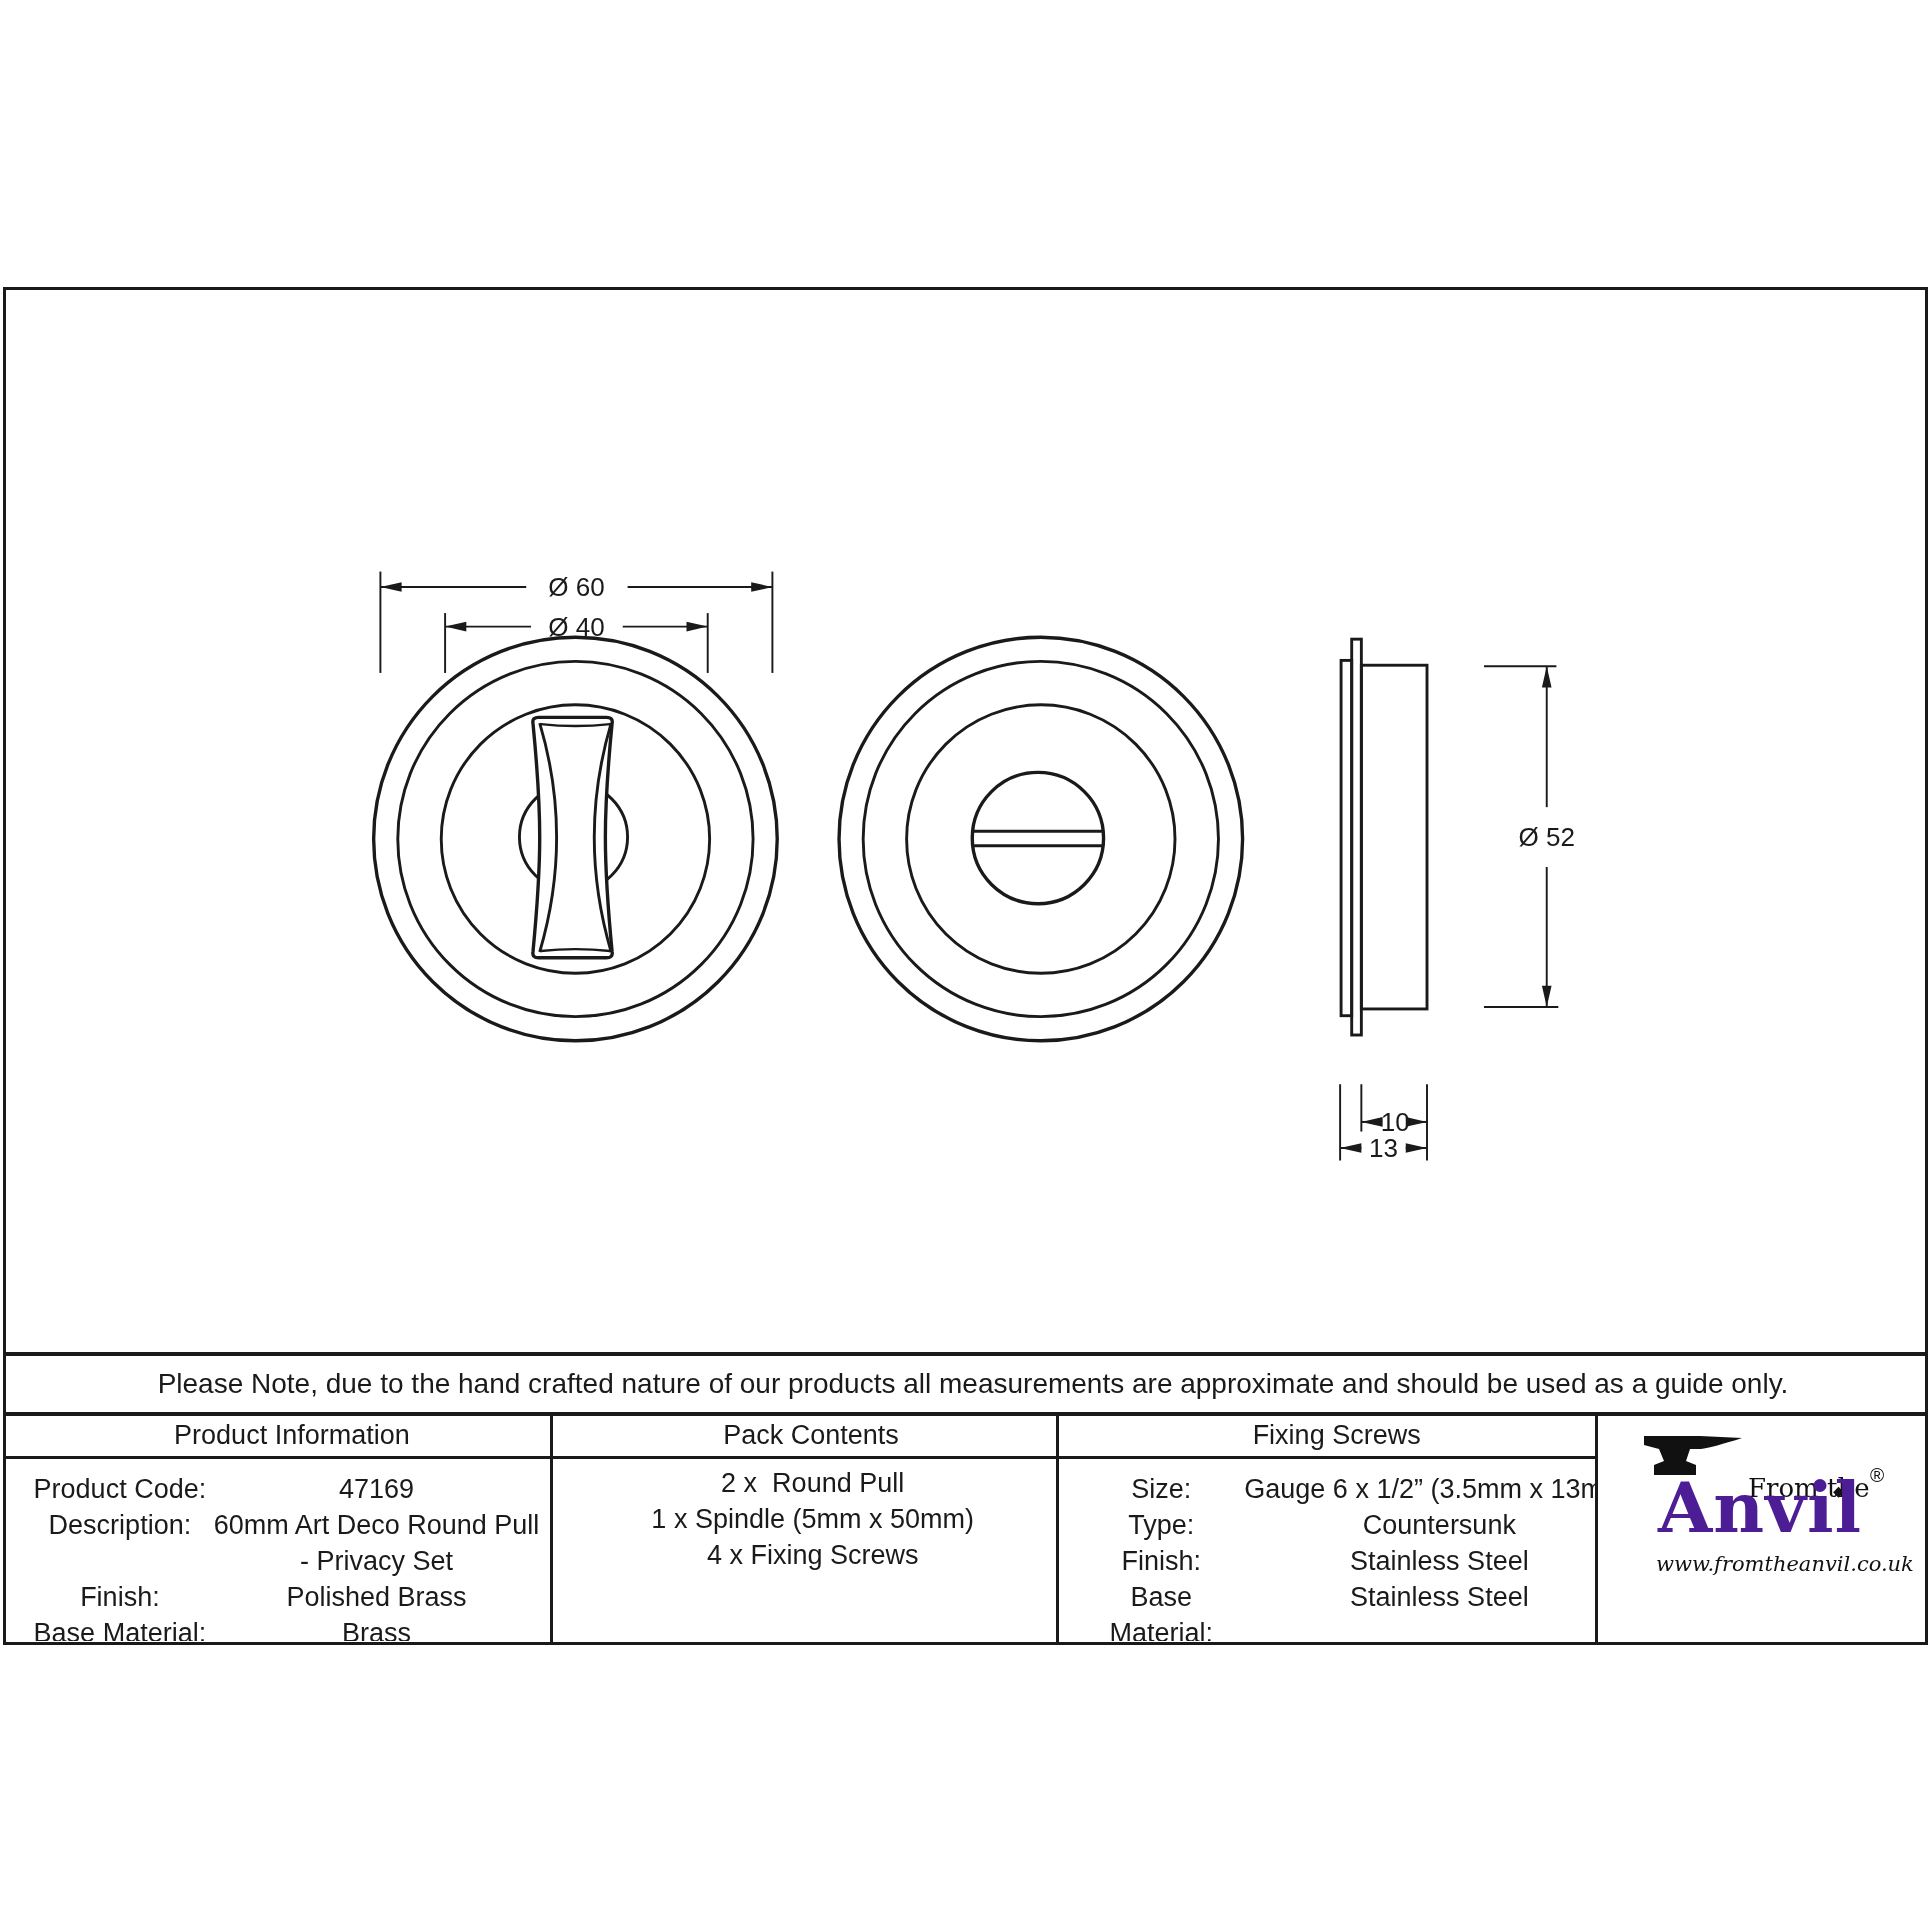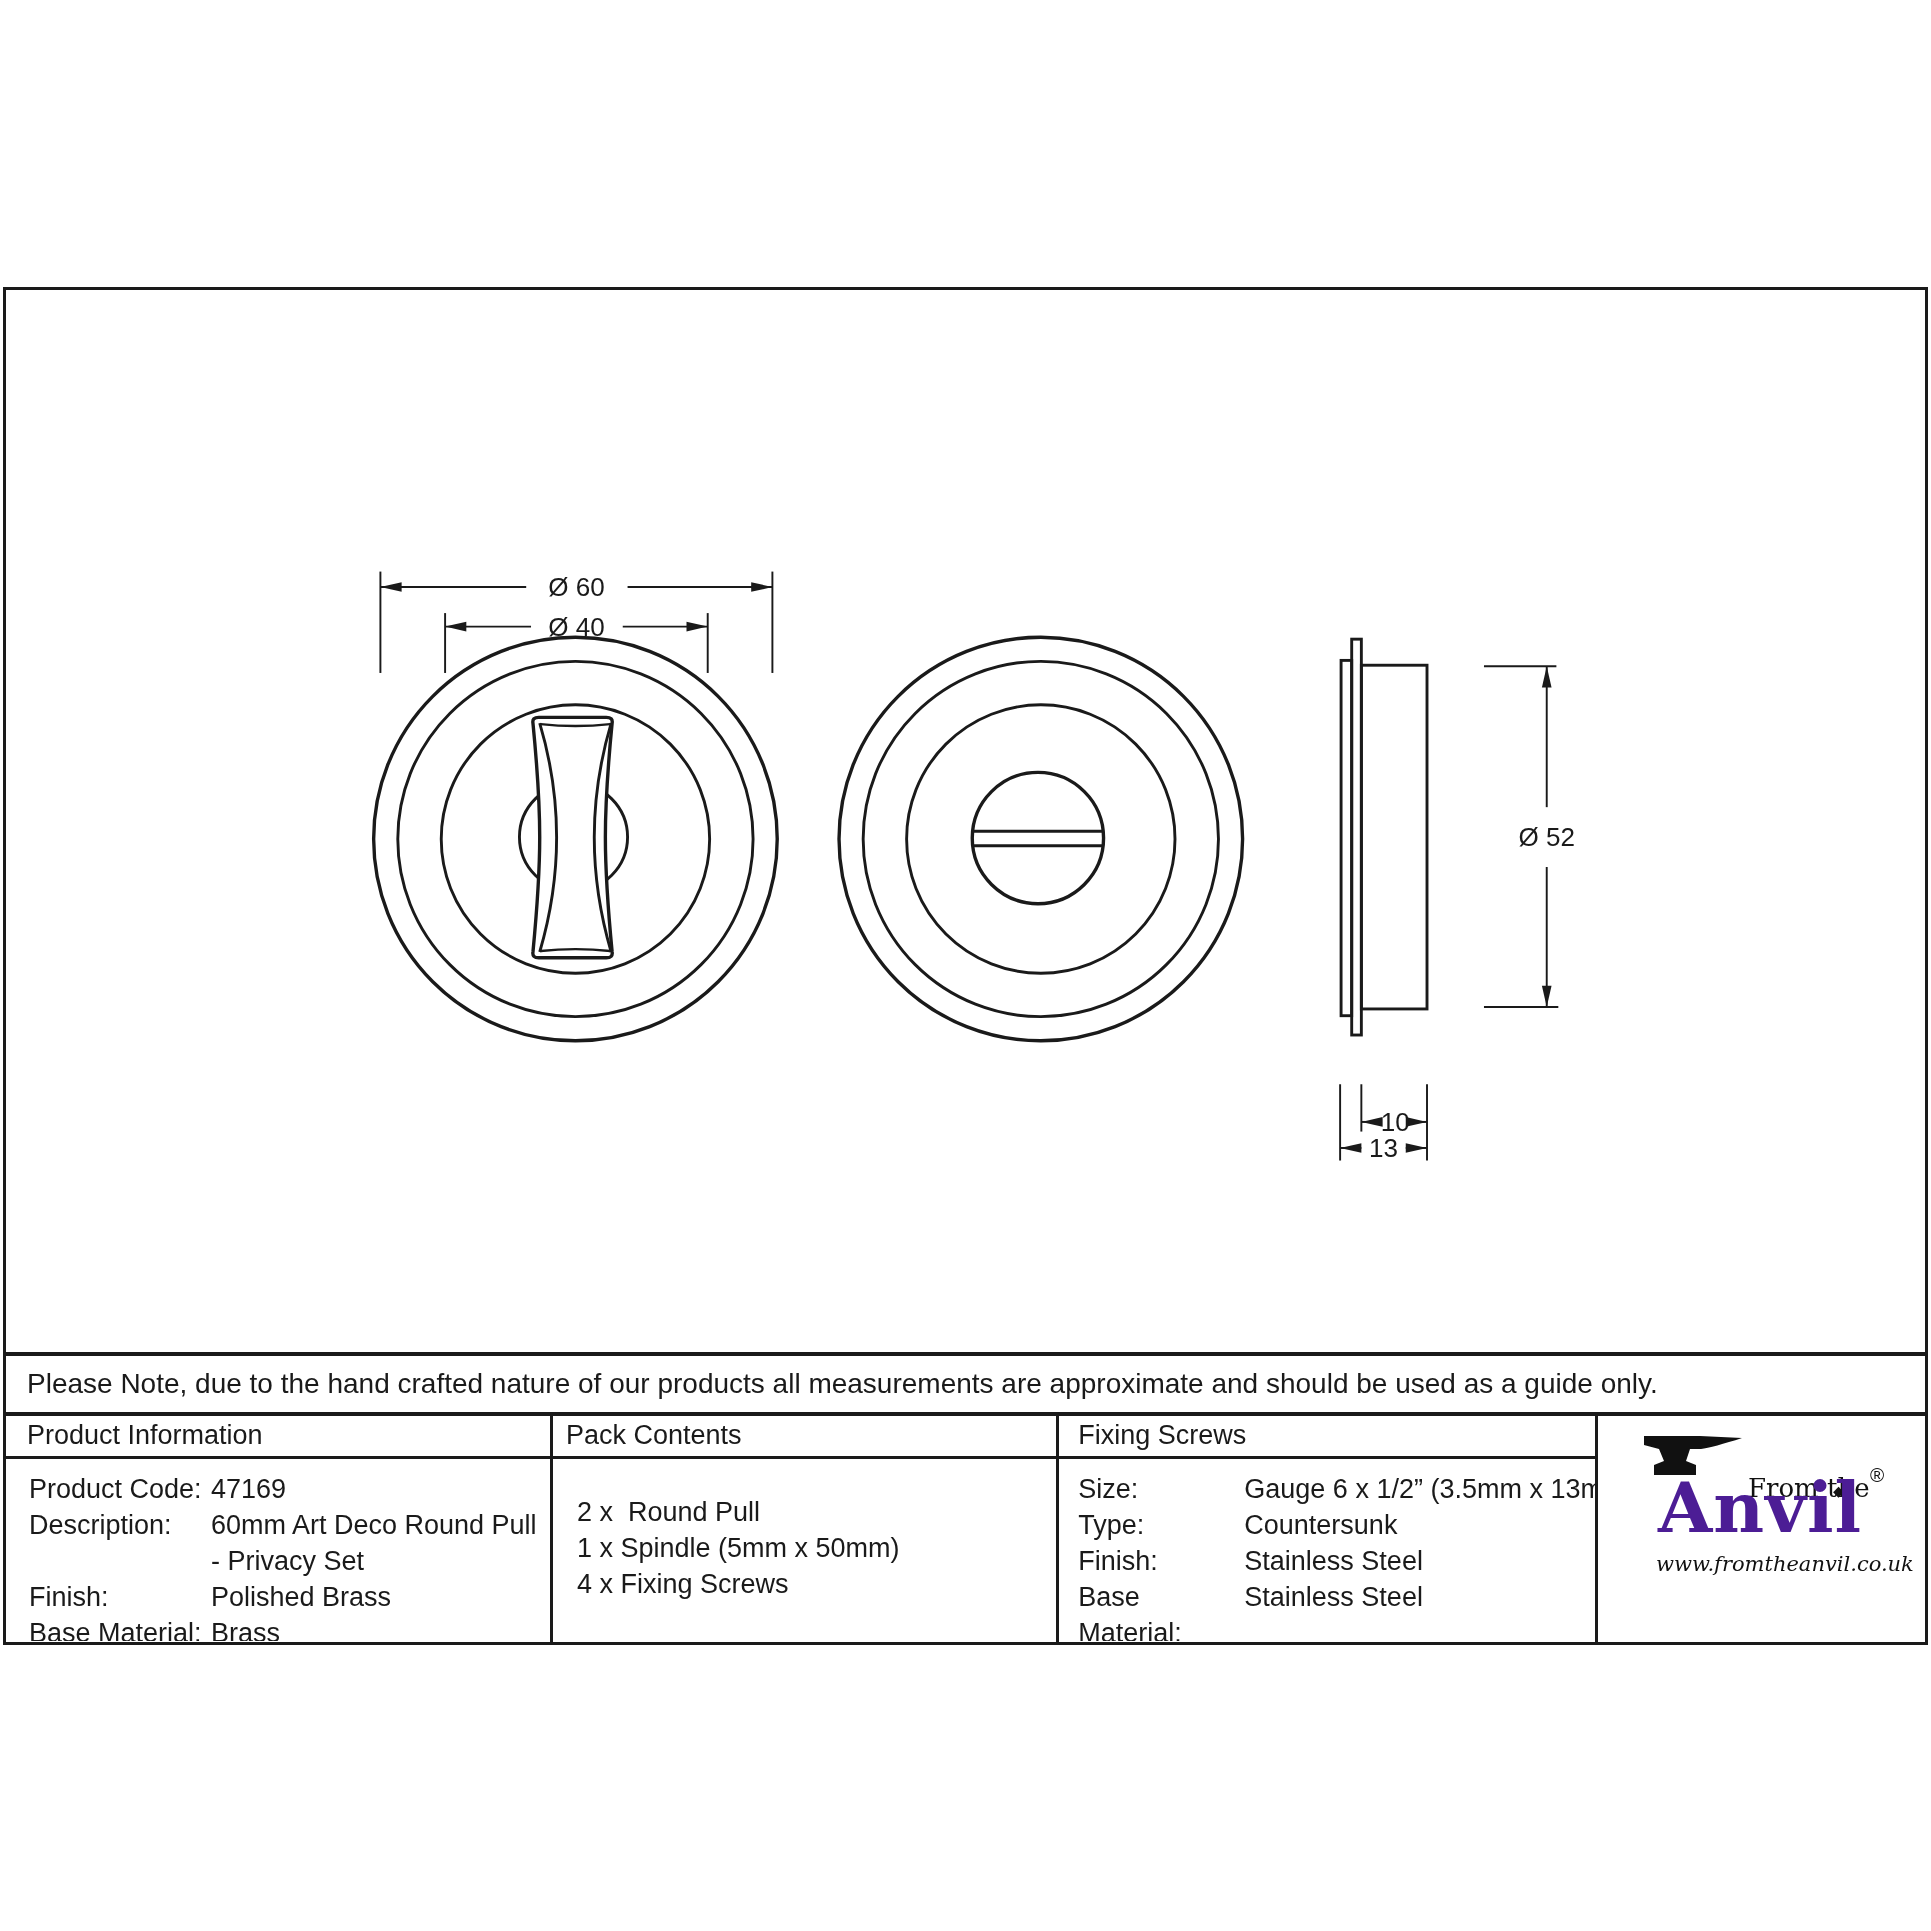--- a/index.html
+++ b/index.html
@@ -1,17 +1,17 @@
 <!DOCTYPE html>
 <html><head>
 <meta charset="utf-8">
 <style>
   html,body{margin:0;padding:0;background:#ffffff;}
   #sheet{position:relative;width:1931px;height:1931px;background:#ffffff;overflow:hidden;
-         font-family:"Liberation Sans",sans-serif;color:#1a1a1a;}
+         font-family:"Liberation Sans",sans-serif;color:#1a1a1a;text-align:center;}
   svg text{font-family:"Liberation Sans",sans-serif;fill:#1a1a1a;}
   .dim-text{font-size:27px;}
   
   .outer-border{position:absolute;left:2.9px;top:287px;width:1925px;height:1358px;
                 border:3.9px solid #1a1a1a;box-sizing:border-box;}
   .hline,.vline{position:absolute;background:#1a1a1a;}
   
   .note{position:absolute;left:7px;top:1356px;width:1892px;height:56px;line-height:56px;
         padding-left:20px;font-size:28px;white-space:nowrap;}
   
@@ -134,21 +134,21 @@
     <div>Product Code:</div>
     <div>47169</div>
     <div>Description:</div>
     <div>60mm Art Deco Round Pull - Privacy Set</div>
     <div>Finish:</div>
     <div>Polished Brass</div>
     <div>Base Material:</div>
     <div>Brass</div>
   </div>
 
-  <div class="cell list" style="left:553px;width:503px;padding:5.8px 7.7px 0 24px;margin-top:29px;">
+  <div class="cell list" style="left:553px;width:503px;padding:5.8px 7.7px 0 24px;">
     <div>2 x  Round Pull</div>
     <div>1 x Spindle (5mm x 50mm)</div>
     <div>4 x Fixing Screws</div>
   </div>
 
   <div class="cell kv" style="left:1059px;width:536px;padding:11.6px 3.9px 0 19.3px;grid-template-columns:166px 1fr;">
     <div>Size:</div>
     <div class="nowrap">Gauge 6 x 1/2” (3.5mm x 13mm)</div>
     <div>Type:</div>
     <div>Countersunk</div>

